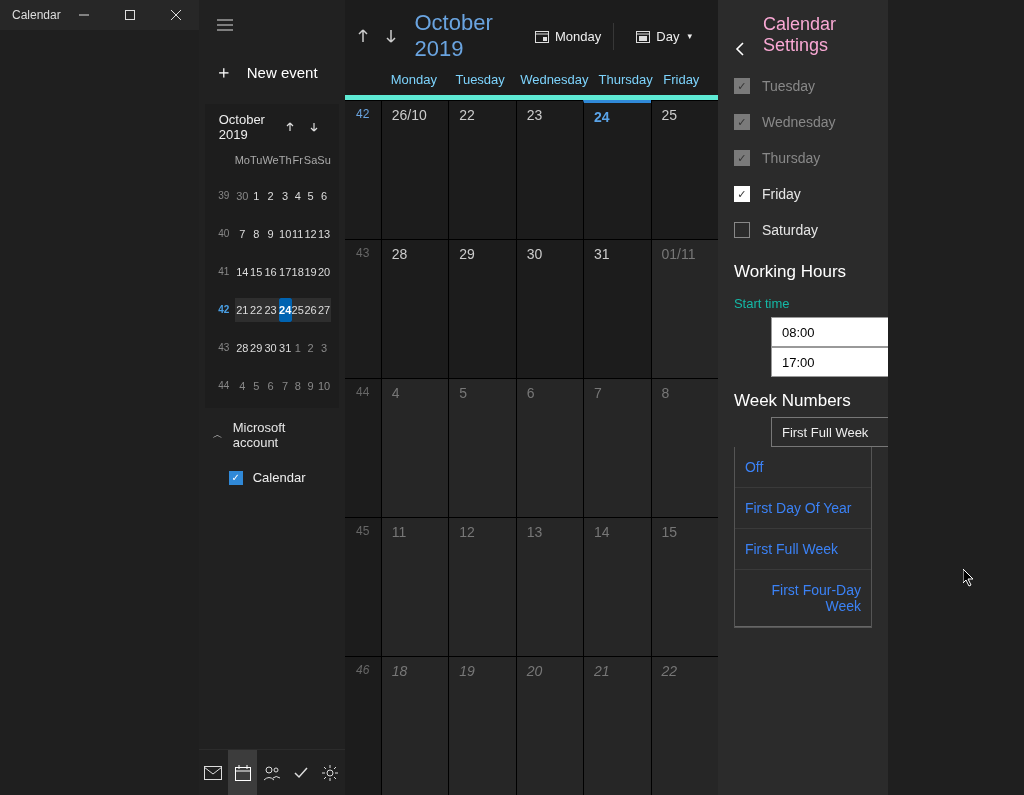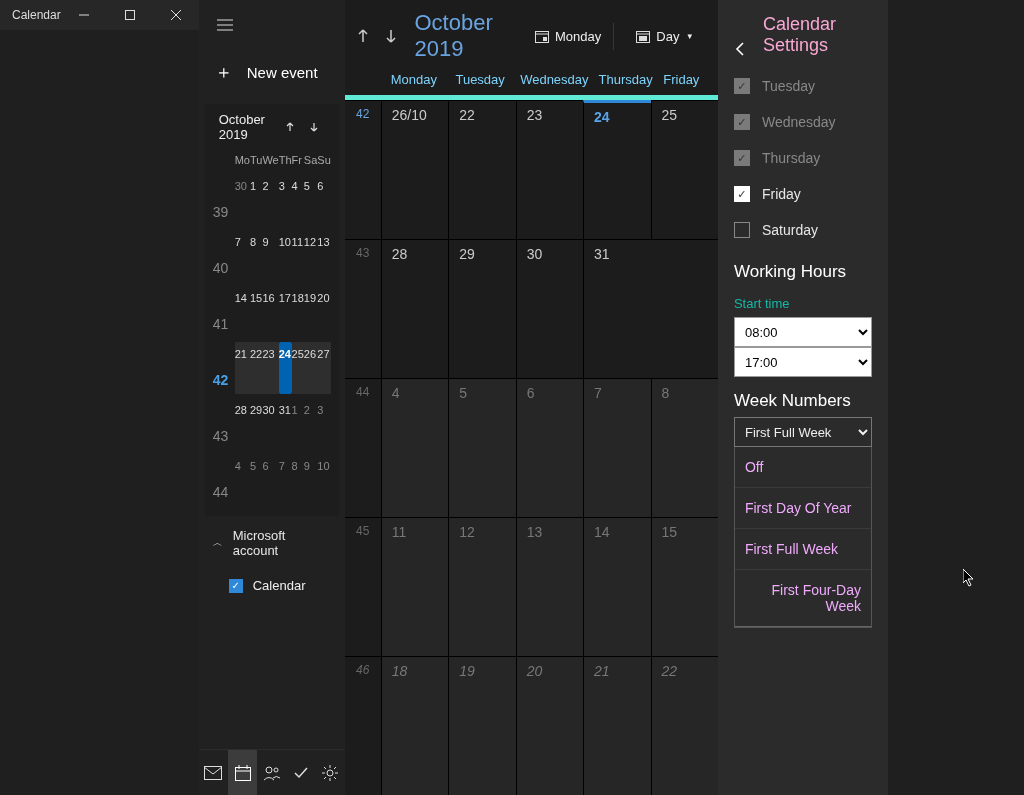--- a/index.html
+++ b/index.html
@@ -19,23 +19,23 @@
   .sidebar { width: 225px; background: rgba(35,35,35,0.75); display: flex; flex-direction: column; position: relative; }
   .side-top { padding: 8px 6px 2px; }
   .hamburger { width: 40px; height: 34px; display: flex; align-items: center; justify-content: center; cursor: pointer; color: #ddd; }
   .new-event { display: flex; align-items: center; gap: 14px; padding: 10px 14px; margin: 6px 2px 10px; cursor: pointer; color: #fff; font-size: 15px; }
   .new-event .plus { font-size: 18px; font-weight: 300; }
 
   
   .mini-cal { padding: 4px 8px 10px 8px; background: rgba(25,25,25,0.5); margin: 0 6px; }
   .mini-cal-head { display: flex; align-items: center; justify-content: space-between; padding: 4px 6px 8px; font-size: 13px; color: #eee; }
   .mini-cal-arrow { width: 22px; height: 22px; display: flex; align-items: center; justify-content: center; cursor: pointer; color: #eee; }
-  .mini-grid { display: grid; grid-template-columns: 22px repeat(7, 1fr); gap: 4px 0; font-size: 11px; text-align: left; }
+  .mini-grid { display: grid; grid-template-columns: 22px repeat(7, 1fr); gap: 14px 0; font-size: 11px; text-align: center; }
   .mini-grid .hdr { color: #aaa; padding: 4px 0; font-size: 11px; }
-  .mini-grid .wk  { color: #888; font-size: 14px; padding: 6px 0; margin-top: 24px; }
+  .mini-grid .wk  { color: #888; font-size: 10px; padding: 6px 0; }
   .mini-grid .d   { padding: 6px 0; color: #ddd; cursor: pointer; }
   .mini-grid .d.out { color: #888; }
   .mini-grid .d.today { background: #0063b1; color: #fff; font-weight: 600; border-radius: 2px; }
   .mini-grid .d.hl { background: rgba(255,255,255,0.08); }
   .mini-grid .wk.active { color: #4aa0e6; font-weight: 600; }
 
   
   .account { padding: 12px 14px; font-size: 13px; display: flex; align-items: center; gap: 10px; cursor: pointer; }
   .account .chev { font-size: 10px; }
   .cal-item { display: flex; align-items: center; gap: 10px; padding: 8px 14px 8px 30px; font-size: 13px; color: #eee; cursor: pointer;}
@@ -78,24 +78,24 @@
   .settings { width: 254px; background: #2b2b2b; padding: 12px 16px 16px 16px; overflow-y: auto; }
   .settings-head { display:flex; align-items:flex-end; gap:17px; font-size:18px; color:#f9a8d4; padding: 2px 0 12px; }
   .settings-head .back { cursor:pointer; font-size: 16px; }
   .day-chk { display:flex; align-items:center; gap:12px; padding: 10px 0; font-size: 14px; }
   .day-chk .box { width:16px; height:16px; border:1px solid #888; display:flex; align-items:center; justify-content:center; font-size: 11px; color:#333; }
   .day-chk.checked .box { background:#fff; border-color:#fff; }
   .day-chk.disabled { color: #888; }
   .day-chk.disabled.checked .box { background:#7a7a7a; border-color:#7a7a7a; color:#333; }
   .sec-title { font-size: 17px; color:#fff; padding: 14px 0 6px; }
   .field-label { font-size: 13px; color:#14b8a6; padding: 8px 0 6px; }
-  select { width: 100%; height: 30px; background: #fff; color:#000; border: 1px solid #999; font-size: 13px; padding: 0 6px; }
+  select { width: 100%; height: 30px; background: #fff; color:#000; border: 1px solid #999; font-size: 13px; padding: 0 6px; margin-left: 37px; }
   select.dark { background:#2b2b2b; color:#eee; border:1px solid #777; }
   .dropdown-list { border:1px solid #555; border-top:none; }
-  .dropdown-opt { padding: 12px 10px; font-size: 14px; color:#f0abfc; cursor:pointer; border-bottom:1px solid #3a3a3a; }
+  .dropdown-opt { padding: 12px 10px; font-size: 14px; color:#3b82f6; cursor:pointer; border-bottom:1px solid #3a3a3a; }
   .dropdown-opt:last-child { border-bottom:1px solid #666;text-align:right; }
   .cursor { position:absolute; width:12px; height:18px; pointer-events:none; }
 
   svg { display:block; }
 </style>
 </head>
 <body>
 
 <div class="app">
 
@@ -343,20 +343,23 @@
             </div>
             <div class="cell">
               <div class="dnum">29</div>
             </div>
             <div class="cell">
               <div class="dnum">30</div>
             </div>
             <div class="cell">
               <div class="dnum">31</div>
             </div>
+            <div class="cell out">
+              <div class="dnum">01/11</div>
+            </div>
           </div>
           <div class="week-row" style="grid-template-columns: 36px repeat(5, 1fr);">
             <div class="wknum muted">44</div>
             <div class="cell out">
               <div class="dnum">4</div>
             </div>
             <div class="cell out">
               <div class="dnum">5</div>
             </div>
             <div class="cell out">

